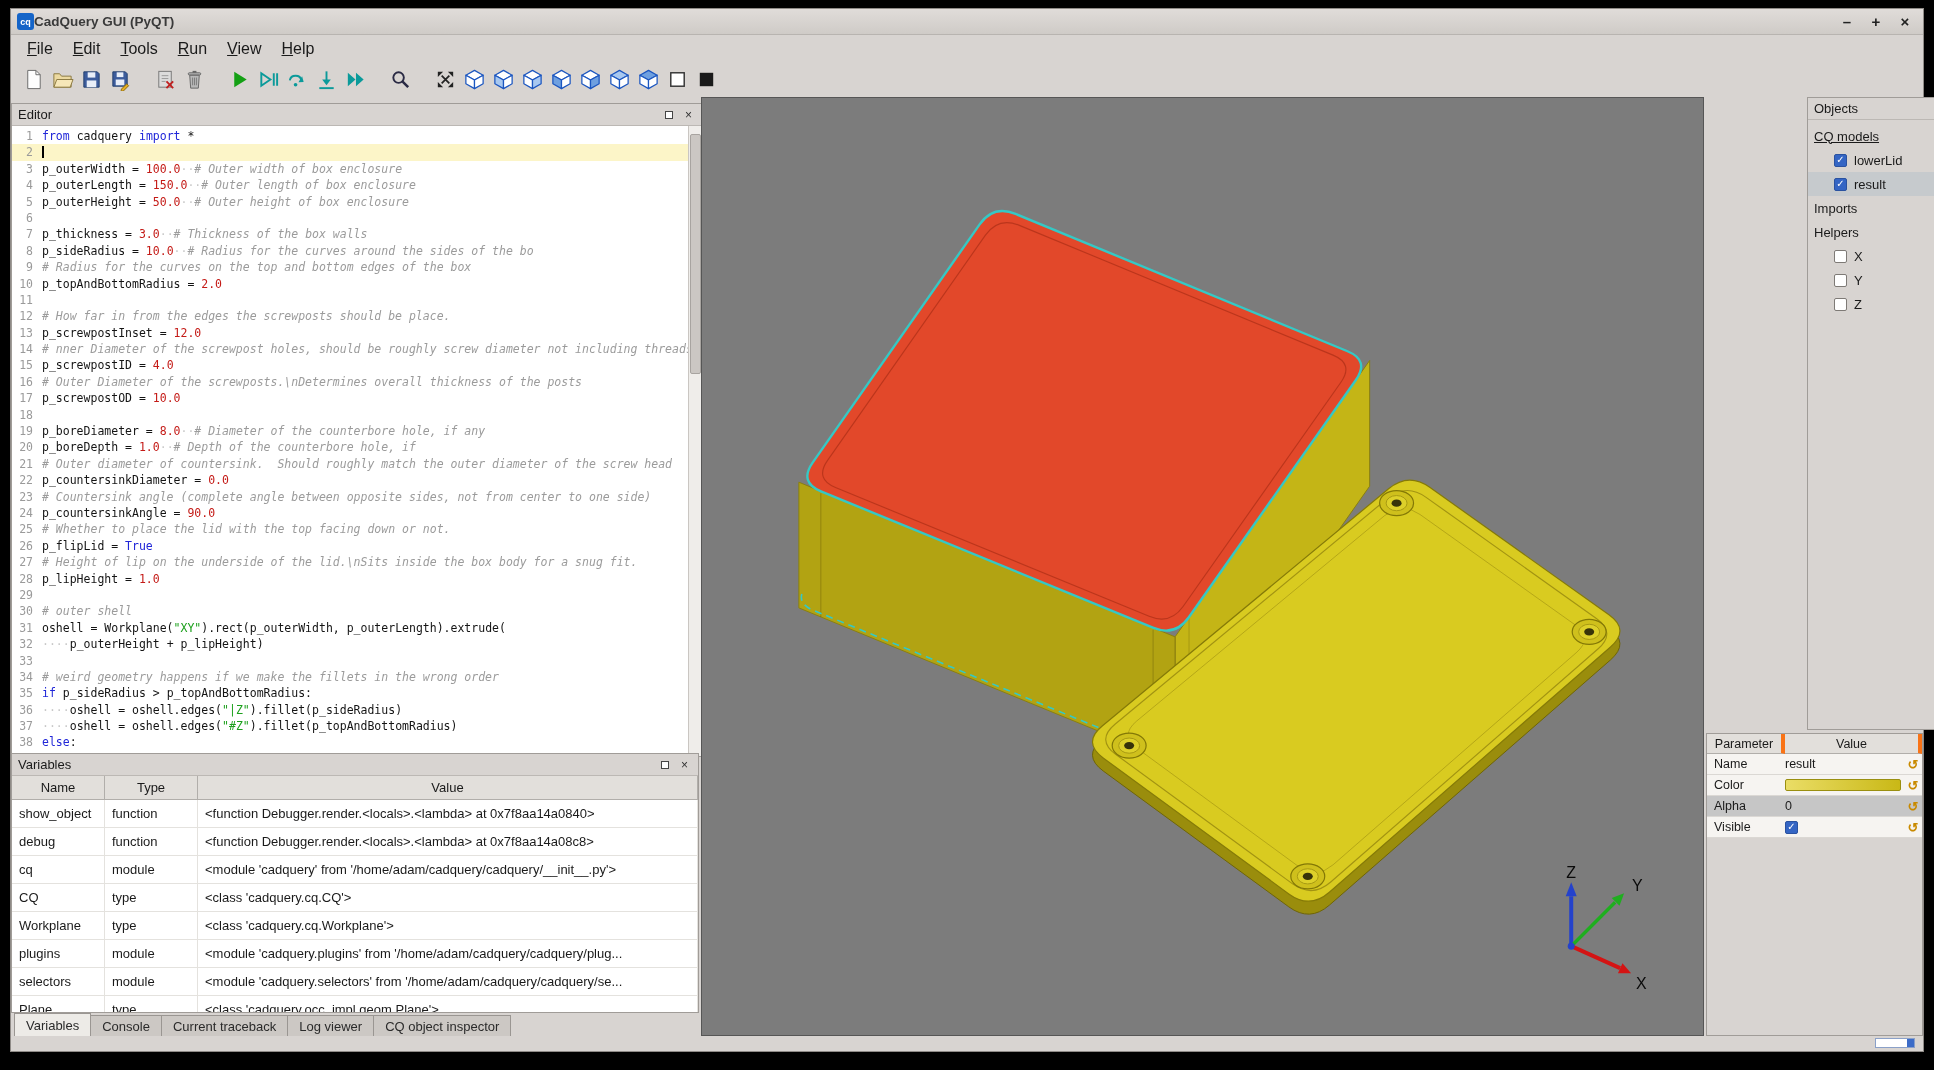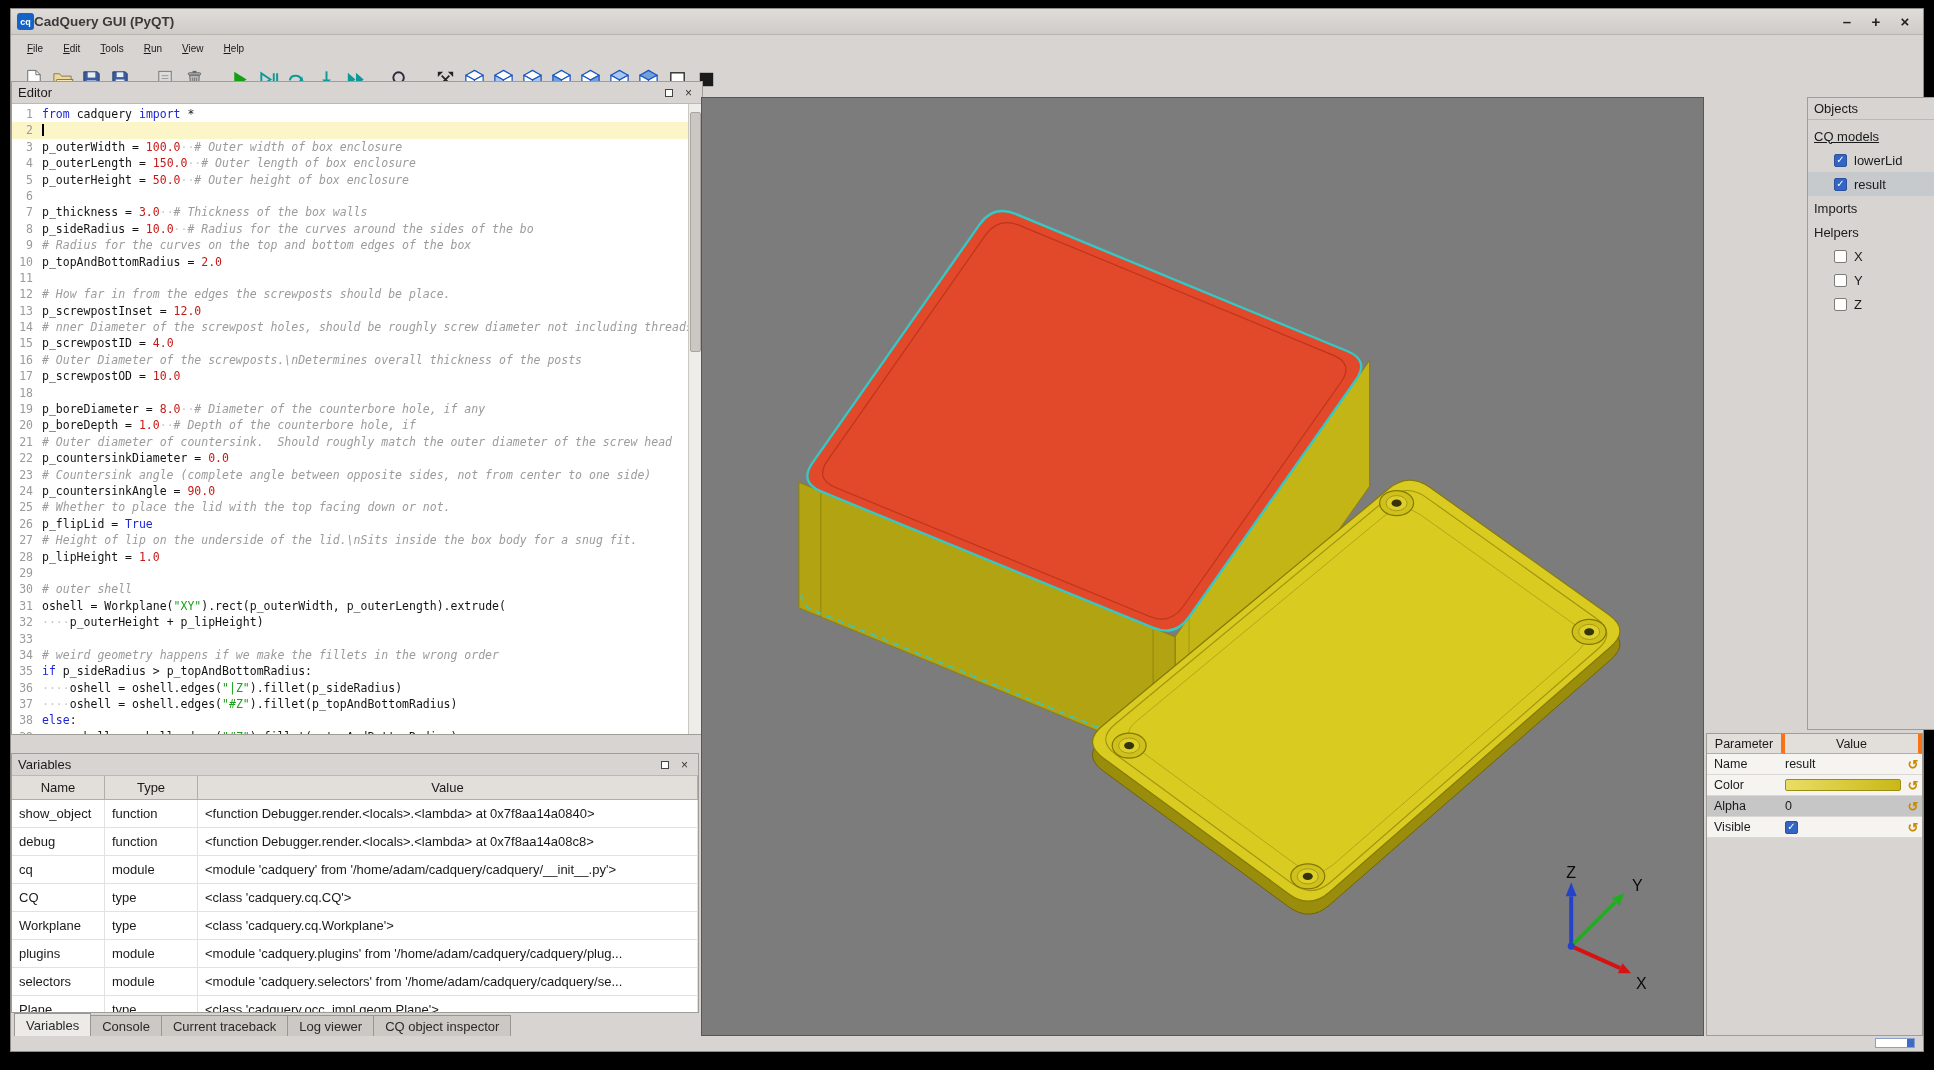--- a/index.html
+++ b/index.html
@@ -5,36 +5,36 @@
 *{box-sizing:border-box;margin:0;padding:0}
 html,body{width:1934px;height:1070px;overflow:hidden}
 body{background:#000;font-family:"Liberation Sans",sans-serif;position:relative;color:#1a1a1a}
 #win{position:absolute;left:10px;top:8px;width:1914px;height:1044px;background:#d8d4d1;border:1px solid #8f8b87}
 
 .titlebar{height:26px;display:flex;align-items:center;padding:0 6px;background:linear-gradient(#e0dcd9,#cfcbc7);border-bottom:1px solid #b8b4b0}
 .win-icon{width:17px;height:17px;background:#1464c8;color:#fff;font-size:9px;font-weight:bold;display:flex;align-items:center;justify-content:center;border-radius:3px}
 .title{flex:1;font-weight:bold;font-size:13.5px;color:#3a3a3a}
 .win-btn{width:24px;height:20px;display:flex;align-items:center;justify-content:center;font-size:15px;color:#222;font-weight:bold}
 
-.menubar{height:27px;display:flex;align-items:center;padding-left:6px;font-size:10px}
+.menubar{height:27px;display:flex;align-items:center;padding-left:6px;font-size:16px}
 .menu-item{padding:4px 10px;display:inline-block}
 .menu-item::first-letter{text-decoration:underline}
 
 .toolbar{height:35px;display:flex;align-items:center;padding-left:8px}
 .tool-btn{width:29px;height:29px;display:flex;align-items:center;justify-content:center;border-radius:3px}
 .tool-btn.gap{margin-left:16px}
 .tool-btn svg{width:23px;height:23px}
 
 .dock{position:absolute;background:#d8d4d1;border:1px solid #a09c98}
 .dock-title{height:22px;display:flex;align-items:center;padding:0 6px;font-size:13px;border-bottom:1px solid #bcb8b4}
 .dock-btns{margin-left:auto;display:flex;gap:5px;align-items:center}
 .dock-btn{width:15px;height:15px;display:flex;align-items:center;justify-content:center;font-size:12px;color:#333}
 .float-glyph{width:8px;height:8px;border:1px solid #444;background:#fdfdfd;display:inline-block}
 
-#editor-dock{left:0;top:72px;width:692px;height:654px}
+#editor-dock{left:0;top:94px;width:692px;height:654px}
 .editor-body{position:absolute;left:0;right:0;top:22px;bottom:0;background:#fff;overflow:hidden}
 .code{position:absolute;left:0;top:2px;right:14px;font-family:"DejaVu Sans Mono",monospace;font-size:11.5px;line-height:16.4px}
 .cline{display:flex;height:16.4px}
 .cline.cur{background:#fcf5c8}
 .lnum{width:30px;text-align:right;padding-right:9px;color:#9a9a9a;flex:none}
 .ltext{flex:1;overflow:hidden;white-space:pre}
 .caret{display:inline-block;width:1.5px;height:12px;background:#000;vertical-align:-2px}
 .tk-kw{color:#2026d8}
 .tk-num{color:#c41a16}
 .tk-str{color:#1ca01c}

